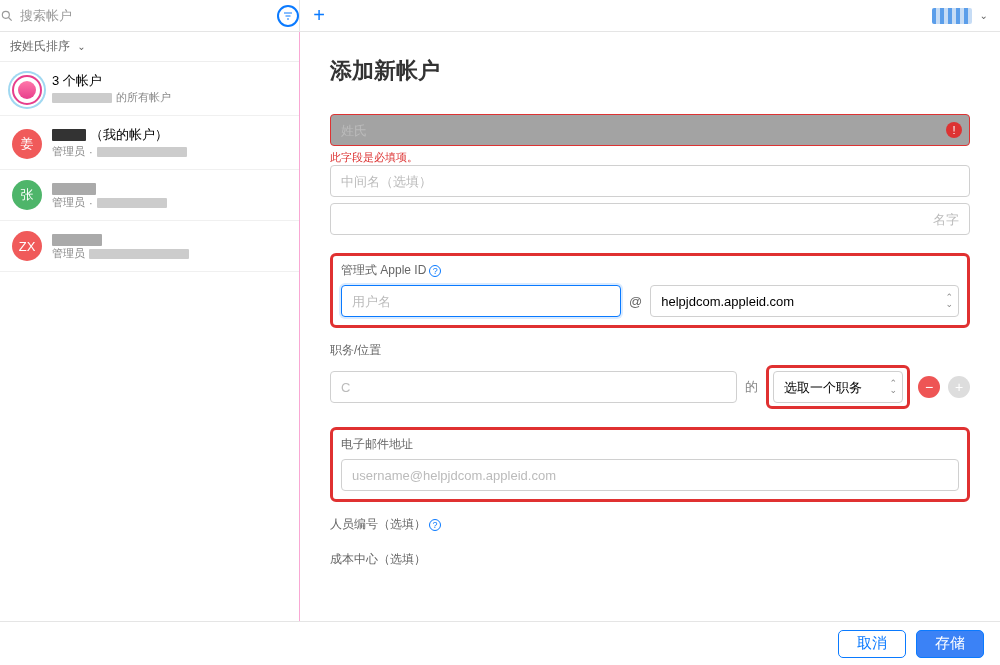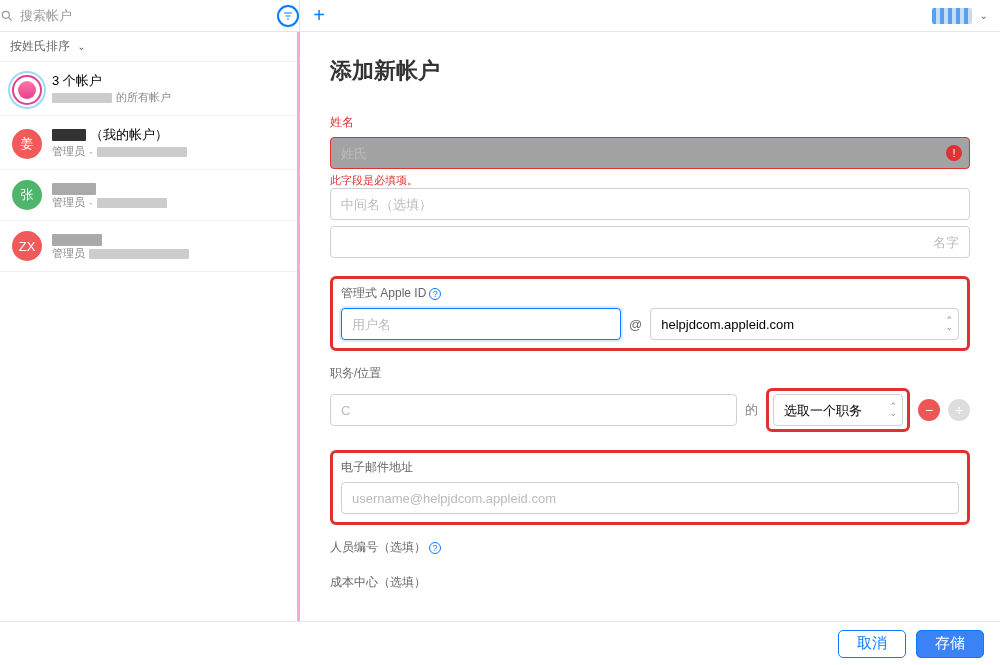--- a/index.html
+++ b/index.html
@@ -9,21 +9,21 @@
 .topbar-left { width: 300px; display: flex; align-items: center; padding: 0 0; border-right: 1px solid #e5e5e5; height: 100%; }
 .search-wrap { flex: 1; display: flex; align-items: center; color: #999; }
 .search-icon { width: 14px; height: 14px; stroke: #999; fill: none; stroke-width: 2; margin-right: 6px; }
 .filter-icon { width: 22px; height: 22px; border: 2px solid #0a7aff; border-radius: 50%; display: flex; align-items: center; justify-content: center; color: #0a7aff; margin-left: 4px; flex-shrink:0; }
 .plus-icon { width: 28px; text-align: center; color: #0a7aff; font-size: 20px; font-weight: 300; padding-left:10px; }
 .topbar-right { flex: 1; display: flex; justify-content: flex-end; align-items: center; padding: 0 12px; }
 .blur-badge { width: 40px; height: 16px; background: repeating-linear-gradient(90deg,#5b9eea 0 4px,#c6dcf5 4px 8px); border-radius:2px; margin-right:4px;}
 .chev { color:#666; font-size:10px; margin-left:4px;}
 
 .container { display: flex; height: calc(100% - 32px - 44px); }
-.sidebar { width: 300px; border-right: 3px solid #f9a8d4; overflow-y: auto; }
+.sidebar { width: 300px; border-right: 1px solid #f9a8d4; overflow-y: auto; }
 .sort-row { padding: 6px 10px; font-size: 12px; color: #666; border-bottom: 1px solid #eee; }
 .sort-row span { cursor: pointer; }
 .acct-row { display: flex; align-items: flex-end; padding: 10px 12px; border-bottom: 1px solid #f0f0f0; gap: 10px; }
 .avatar { width: 30px; height: 30px; border-radius: 50%; display: flex; align-items: center; justify-content: center; color: #fff; font-size: 13px; flex-shrink: 0; }
 .avatar-ring { width: 30px; height: 30px; border-radius: 50%; border: 2px solid #e83e8c; display: flex; align-items: center; justify-content: center; flex-shrink: 0; box-shadow: 0 0 0 2px #fff, 0 0 0 4px #a0d8f1; }
 .avatar-inner { width: 18px; height: 18px; border-radius: 50%; background: linear-gradient(#f7a,#e83e8c); }
 .acct-text { flex: 1; min-width: 0; }
 .acct-title { font-size: 13px; color: #000; font-weight: 500; display: flex; align-items: center; gap: 4px; }
 .acct-sub { font-size: 11px; color: #888; display: flex; align-items: center; gap: 4px; }
 .blur { display:inline-block; height:10px; background:#ccc; border-radius:1px; filter: blur(0.6px);}
@@ -142,21 +142,20 @@
             <span class="blur" style="width:100px"></span>
           </div>
       </div>
     </div>
   </div>
 
   <div class="main">
     <div class="page-title">添加新帐户</div>
 
     <div class="field-group stack">
-      <div class="field-label err">姓名</div>
       <div class="input-wrap">
         <input class="input err" placeholder="姓氏" style="">
         <div class="err-badge">!</div>
       </div>
       <div class="err-msg">此字段是必填项。</div>
       <input class="input" placeholder="中间名（选填）" style="">
       <input class="input" placeholder="名字" style="">
     </div>
 
     <div class="red-frame">

